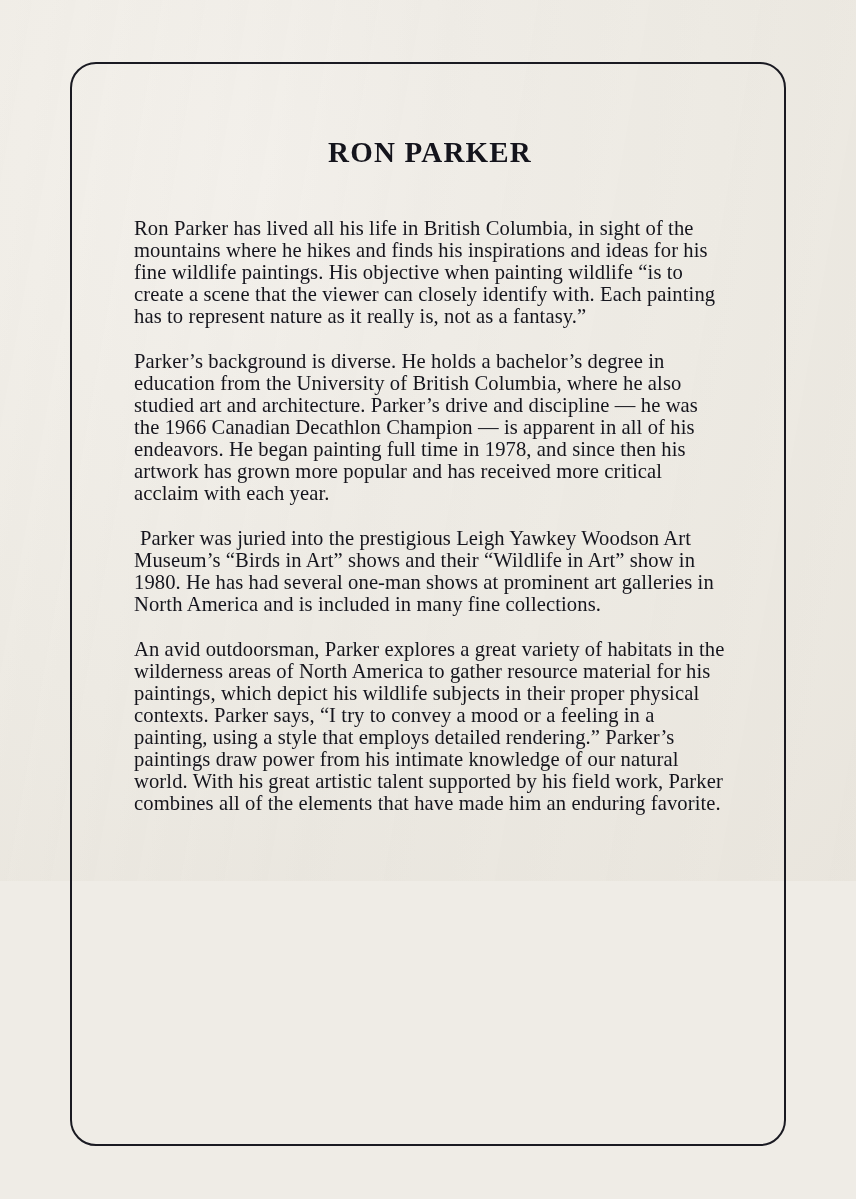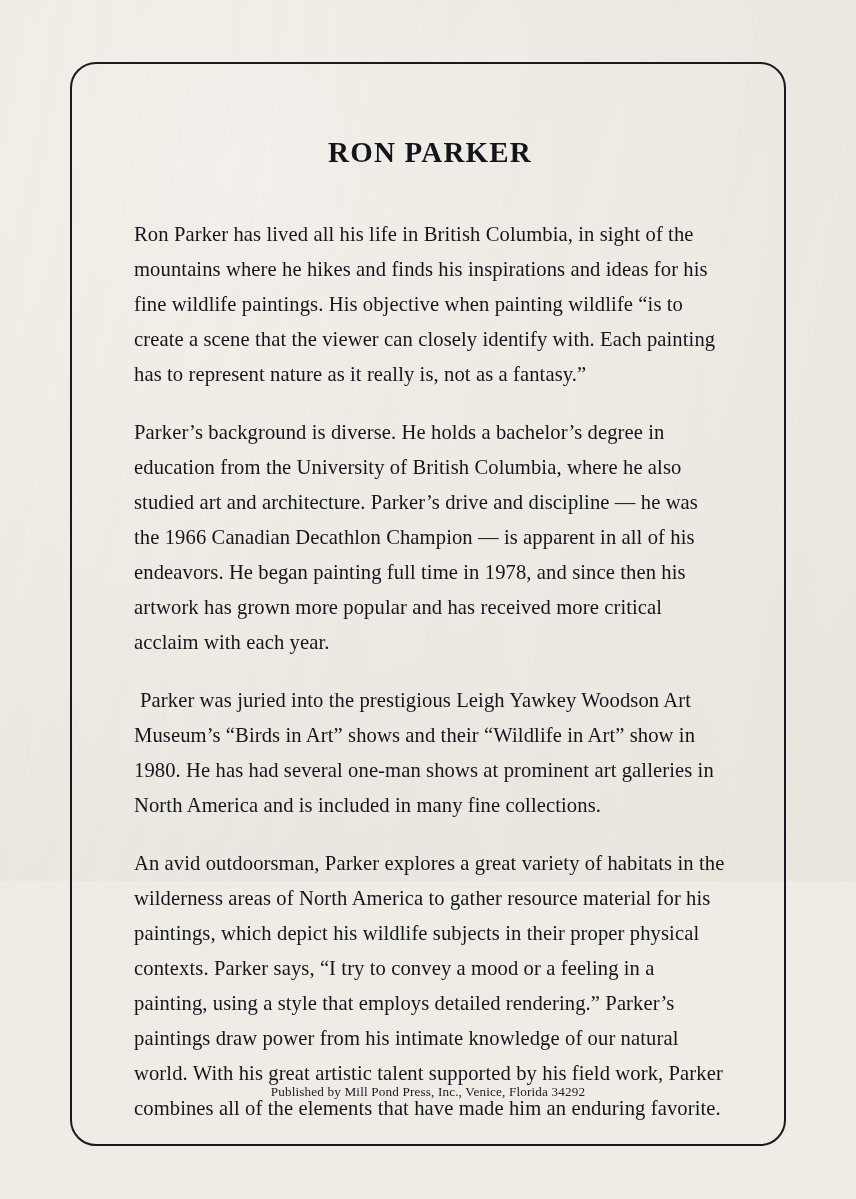--- a/index.html
+++ b/index.html
@@ -51,21 +51,21 @@
     letter-spacing: 1.2px;
     color: #14141c;
     margin: 18px 0 0 0;
   }
   .body-text {
     margin-top: 48px;
     color: #15151d;
   }
   .para {
     font-size: 20.6px;
-    line-height: 35px;
+    line-height: 22px;
     text-align: left;
     margin: 0 0 23px 0;
     color: #15151d;
     letter-spacing: 0.1px;
   }
   .para.indent-space {
     text-indent: 6px;
   }
   .footer {
     position: absolute;
@@ -95,16 +95,15 @@
   <div class="card">
     <div class="card-inner">
       <h1 class="title">RON PARKER</h1>
       <div class="body-text">
         <p class="para">Ron Parker has lived all his life in British Columbia, in sight of the mountains where he hikes and finds his inspirations and ideas for his fine wildlife paintings.  His objective when painting wildlife “is to create a scene that the viewer can closely identify with.  Each painting has to represent nature as it really is, not as a fantasy.”</p>
         <p class="para">Parker’s background is diverse.  He holds a bachelor’s degree in education from the University of British Columbia, where he also studied art and architecture.  Parker’s drive and discipline — he was the 1966 Canadian Decathlon Champion — is apparent in all of his endeavors.  He began painting full time in 1978, and since then his artwork has grown more popular and has received more critical acclaim with each year.</p>
         <p class="para indent-space"> Parker was juried into the prestigious Leigh Yawkey Woodson Art Museum’s “Birds in Art” shows and their “Wildlife in Art” show in 1980.  He has had several one-man shows at prominent art galleries in North America and is included in many fine collections.</p>
         <p class="para">An avid outdoorsman, Parker explores a great variety of habitats in the wilderness areas of North America to gather resource material for his paintings, which depict his wildlife subjects in their proper physical contexts.  Parker says, “I try to convey a mood or a feeling in a painting, using a style that employs detailed rendering.”  Parker’s paintings draw power from his intimate knowledge of our natural world.  With his great artistic talent supported by his field work, Parker combines all of the elements that have made him an enduring favorite.</p>
       </div>
     </div>
-    <div class="footer">Published by Mill Pond Press, Inc., Venice, Florida 34292</div>
   </div>
   <div class="grain"></div>
 </div>
 
 </body></html>

